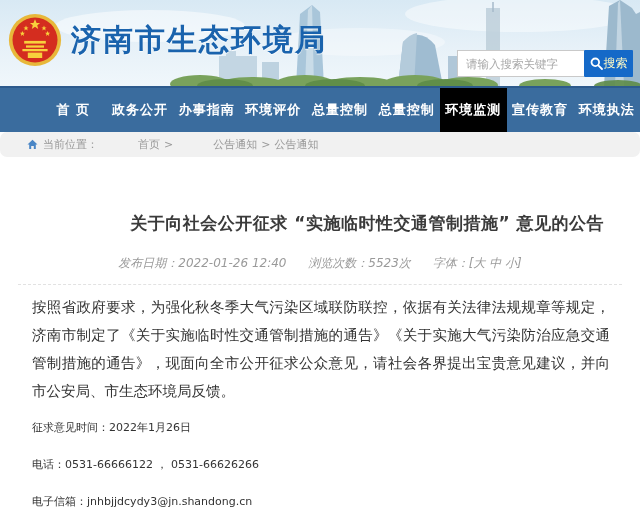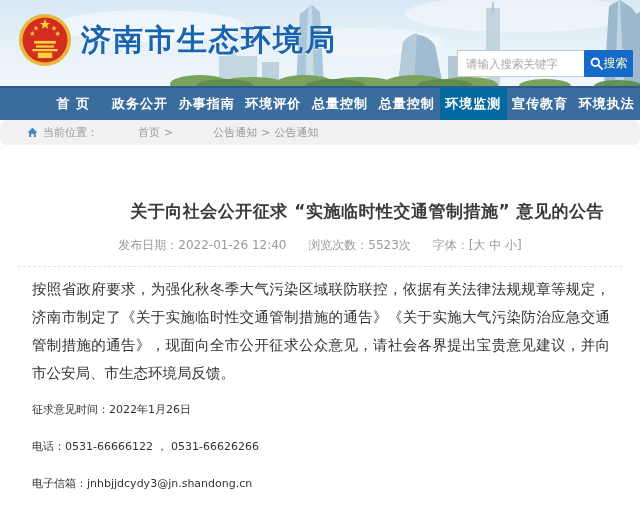--- a/index.html
+++ b/index.html
@@ -3,41 +3,41 @@
 <meta charset="utf-8">
 <style>
   * { margin:0; padding:0; box-sizing:border-box; }
   html,body { width:640px; height:524px; }
   body { font-family:"DejaVu Sans","Liberation Sans",sans-serif; background:#fff; overflow:hidden; }
   .page { width:640px; height:524px; position:relative; background:#fff; }
 
   
   .banner { position:relative; height:86px; background:linear-gradient(180deg,#d8e9f4 0%,#e7f1f8 55%,#f0f7fb 100%); overflow:hidden; }
   .banner-bg { position:absolute; left:0; top:0; width:100%; height:100%; }
-  .brand { position:absolute; left:18px; top:13px; display:flex; align-items:center; gap:9px; cursor:pointer; z-index:2; }
+  .brand { position:absolute; left:8px; top:13px; display:flex; align-items:center; gap:9px; cursor:pointer; z-index:2; }
   .emblem { width:54px; height:54px; }
   .site-title { font-size:30px; font-weight:bold; color:#1a63ad; letter-spacing:2px; text-shadow:0 1px 1px rgba(255,255,255,.85); }
   .search { position:absolute; right:7px; top:50px; display:flex; height:27px; z-index:2; }
   .search input { width:127px; height:27px; border:1px solid #c9c9c9; border-right:none; padding:0 8px; font-size:11.5px; color:#333; outline:none; background:#fff; }
   .search input::placeholder { color:#a9a9a9; }
   .search-btn { width:49px; height:27px; background:#1569c8; color:#fef9c3; border:none; font-size:12px; display:flex; align-items:center; justify-content:center; gap:1px; cursor:pointer; border-radius:1px;text-align:center; }
 
   
-  .nav { height:34px; background:#3a6c9e; border-top:2px solid #2d5b8d; display:flex;padding-left:40px; }
+  .nav { height:46px; background:#3a6c9e; border-top:2px solid #2d5b8d; display:flex;padding-left:40px; }
   .nav-item { flex:1; display:flex; align-items:center; justify-content:center; color:#fff; font-size:13px; font-weight:bold; letter-spacing:1px; cursor:pointer; white-space:nowrap; }
-  .nav-item.active { background:#0369a1;font-family:Liberation Serif, serif; }
+  .nav-item.active { background:#000000;font-family:Liberation Serif, serif; }
 
   
   .breadcrumb-bar { height:25px; background:#f1f1f1; display:flex; align-items:center; padding-left:27px; font-size:11px; color:#999; gap:4px;border-radius:7px; }
   .breadcrumb-bar .crumb-link { color:#999; text-decoration:none; cursor:pointer;margin-left:36px; }
   .home-icon { width:11px; height:11px; display:inline-block; margin-right:1px; }
 
   
   .article-title { margin:55px 36px 0; text-align:right; font-size:17px; color:#3a3a3a; font-weight:bold; letter-spacing:0.5px; }
-  .article-meta { margin-top:14px; text-align:center; font-size:12px; color:#9a9a9a; }
+  .article-meta { margin-top:20px; text-align:center; font-size:12px; color:#9a9a9a;font-style:italic; }
   .article-meta .meta-item { margin:0 9px; }
   .font-sizes { cursor:pointer; }
   .meta-divider { margin:12px 18px 0; border-bottom:1px dashed #e2e2e2; }
   .article-body { margin:8px 30px 0 32px; font-size:14.5px; color:#333; line-height:28px; text-align:justify; }
   .info-line { margin:9px 30px 0 32px; font-size:11px; color:#333; line-height:28px; }
 </style>
 </head>
 <body>
 
 <div class="page">

